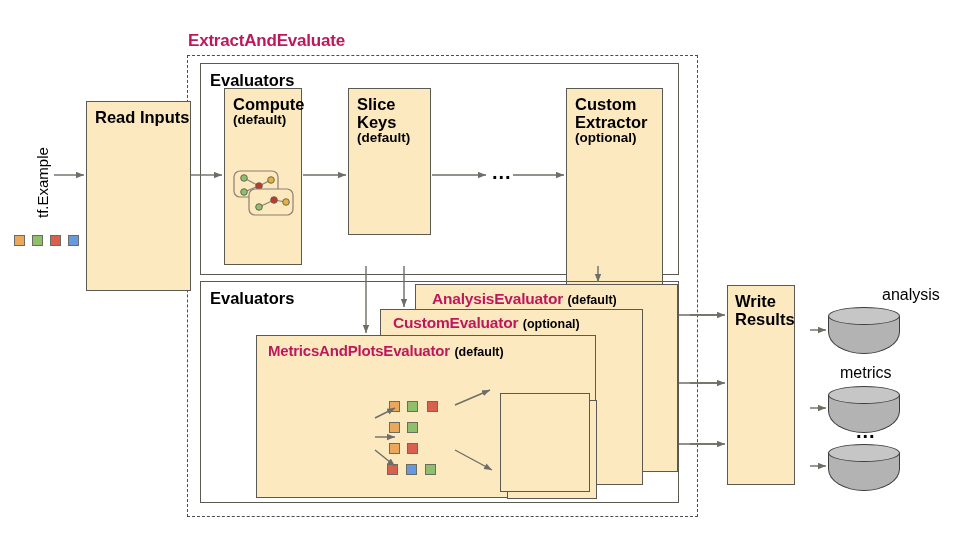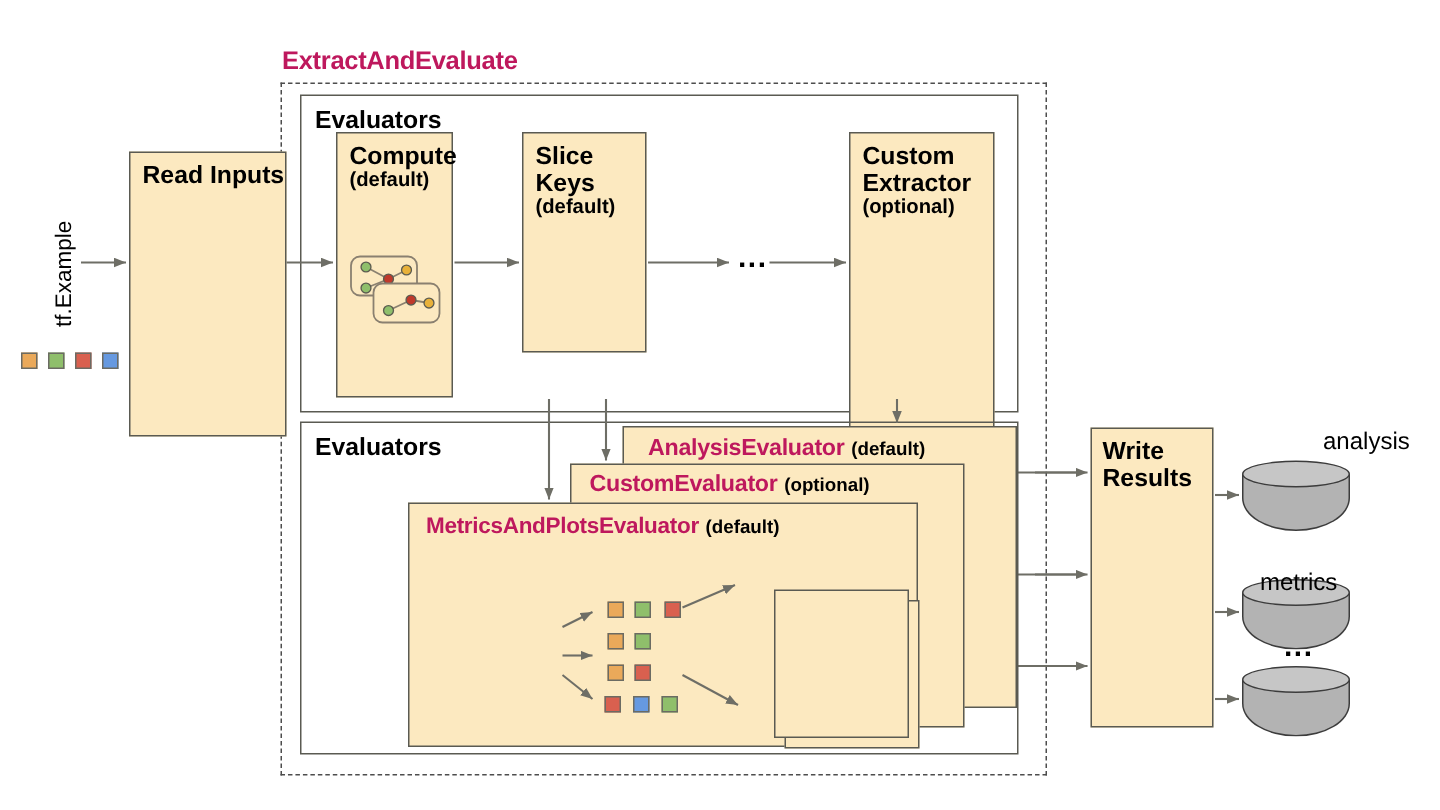--- a/index.html
+++ b/index.html
@@ -227,21 +227,21 @@
     </div>
   </div>
 
   <div class="abs yellowbox" style="left:380px; top:309px; width:263px; height:176px;">
     <div class="abs" style="left:12px; top:4px; white-space:nowrap;">
       <span class="lbl" style="font-size:15.5px;text-align:right;">CustomEvaluator</span>
       <span class="sub" style="font-size:12.5px;">(optional)</span>
     </div>
   </div>
 
-  <div class="abs yellowbox" style="left:272px; top:335px; width:340px; height:163px;">
+  <div class="abs yellowbox" style="left:256px; top:335px; width:340px; height:163px;">
     <div class="abs" style="left:11px; top:6px; white-space:nowrap;">
       <span class="lbl" style="font-size:15px;">MetricsAndPlotsEvaluator</span>
       <span class="sub" style="font-size:12.5px;">(default)</span>
     </div>
 
 
     <div class="abs plainbox" style="left:250px; top:64px; width:90px; height:99px; background:#fce9c0;"></div>
     <div class="abs plainbox" style="left:243px; top:57px; width:90px; height:99px; background:#fce9c0;"></div>
 
     <div class="chip" style="left:132px; top:65px; background:#eaa95a;"></div>
@@ -252,35 +252,35 @@
     <div class="chip" style="left:150px; top:86px; background:#8fbf6b;"></div>
 
     <div class="chip" style="left:132px; top:107px; background:#eaa95a;"></div>
     <div class="chip" style="left:150px; top:107px; background:#d9604f;"></div>
 
     <div class="chip" style="left:130px; top:128px; background:#d9604f;"></div>
     <div class="chip" style="left:149px; top:128px; background:#6699e0;"></div>
     <div class="chip" style="left:168px; top:128px; background:#8fbf6b;"></div>
   </div>
 
-  <div class="abs yellowbox" style="left:727px; top:285px; width:82px; height:200px;">
+  <div class="abs yellowbox" style="left:727px; top:285px; width:68px; height:200px;">
     <div class="nodelabel" style="top:6px; left:7px;">Write Results</div>
   </div>
 
   <div class="cyl" style="left:828px; top:307px; width:72px; height:48px;">
     <div class="cyl-body" style="top:9px; width:72px; height:38px;"></div>
     <div class="cyl-top" style="width:72px; height:18px;"></div>
   </div>
   <div class="cyl-caption" style="left:838px; top:286px;margin-left:44px;">analysis</div>
 
   <div class="cyl" style="left:828px; top:386px; width:72px; height:48px;">
     <div class="cyl-body" style="top:9px; width:72px; height:38px;"></div>
     <div class="cyl-top" style="width:72px; height:18px;"></div>
   </div>
-  <div class="cyl-caption" style="left:840px; top:364px;margin-top:16px;">metrics</div>
+  <div class="cyl-caption" style="left:840px; top:364px;">metrics</div>
 
   <div class="cyl" style="left:828px; top:444px; width:72px; height:48px;">
     <div class="cyl-body" style="top:9px; width:72px; height:38px;"></div>
     <div class="cyl-top" style="width:72px; height:18px;"></div>
   </div>
   <div class="dots" style="left:856px; top:420px;">...</div>
 
   <svg id="wires">
     <defs>
       <marker id="arrow" markerWidth="9" markerHeight="9" refX="8" refY="3.2" orient="auto" markerUnits="userSpaceOnUse">

